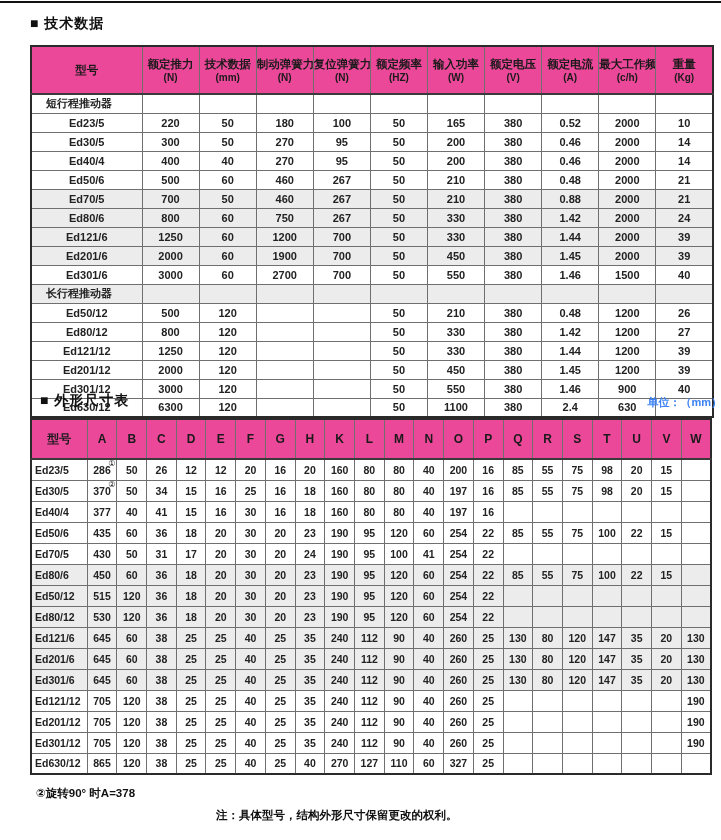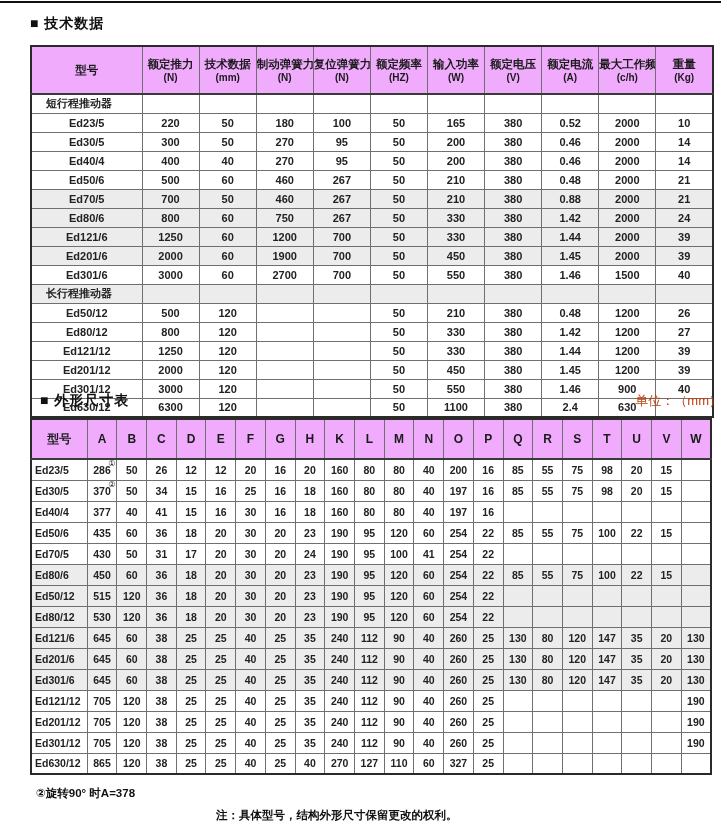--- a/index.html
+++ b/index.html
@@ -17,32 +17,32 @@
   }
   .sec-title {
     font-size: 14px; font-weight: bold; color: #111;
     letter-spacing: 1px;
   }
   #tech-title { position: absolute; top: 15px; left: 30px; }
   .sec2-bar {
     position: absolute; top: 392px; left: 40px; width: 682px;
     display: flex; justify-content: space-between; align-items: flex-end;
   }
-  .unit-label { font-size: 13px; font-weight: normal; color: #c2410c; }
+  .unit-label { font-size: 11px; font-weight: bold; color: #3b82f6; }
 
   table {
     border-collapse: collapse; table-layout: fixed;
     position: absolute; left: 30px; width: 682px;
     background: #fff;
   }
   #tech-table { top: 45px; }
   #dim-table  { top: 418px; }
   table, th, td { border: 1px solid #6f6f6f; }
   table { border: 2px solid #2a2a2a; }
-  thead tr { background: #f0abfc; }
+  thead tr { background: #ec4899; }
   thead { border-bottom: 2px solid #3a3a3a; }
   th, td { text-align: center; vertical-align: middle; overflow: hidden; white-space: nowrap; }
 
   
   #tech-table thead tr { height: 48px; }
   #tech-table tbody tr { height: 19px; }
   #tech-table td { font-size: 11px; font-weight: bold; color: #222; }
   #tech-table .hname { font-size: 11.5px; font-weight: bold; line-height: 1.4; }
   #tech-table .hunit { font-size: 10px; font-weight: bold; line-height: 1.2; }
   #tech-table td.model { font-size: 11px; }

